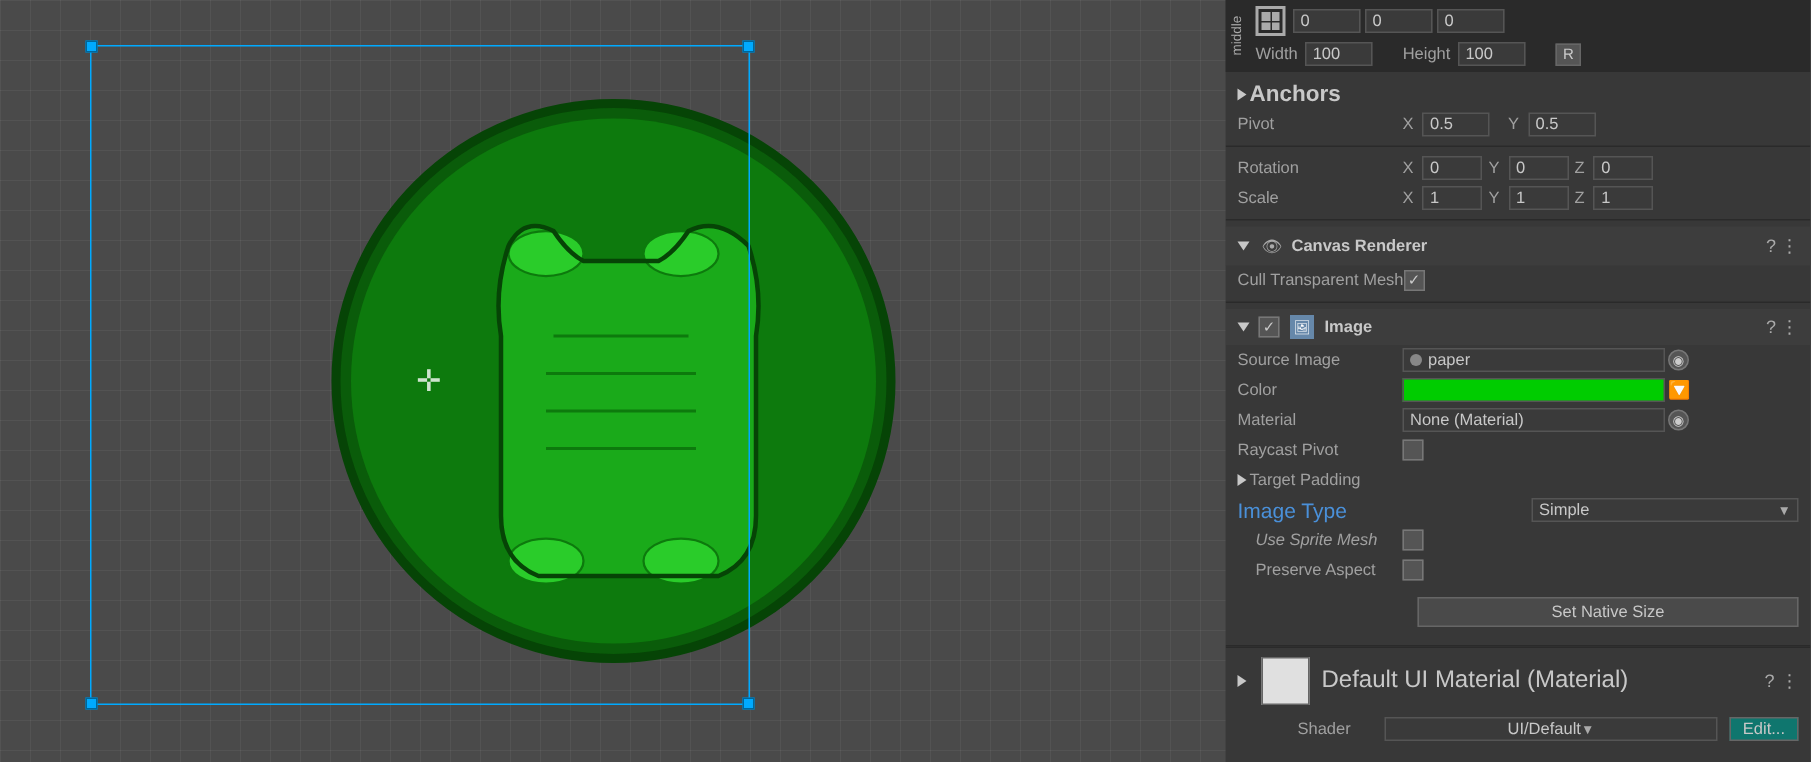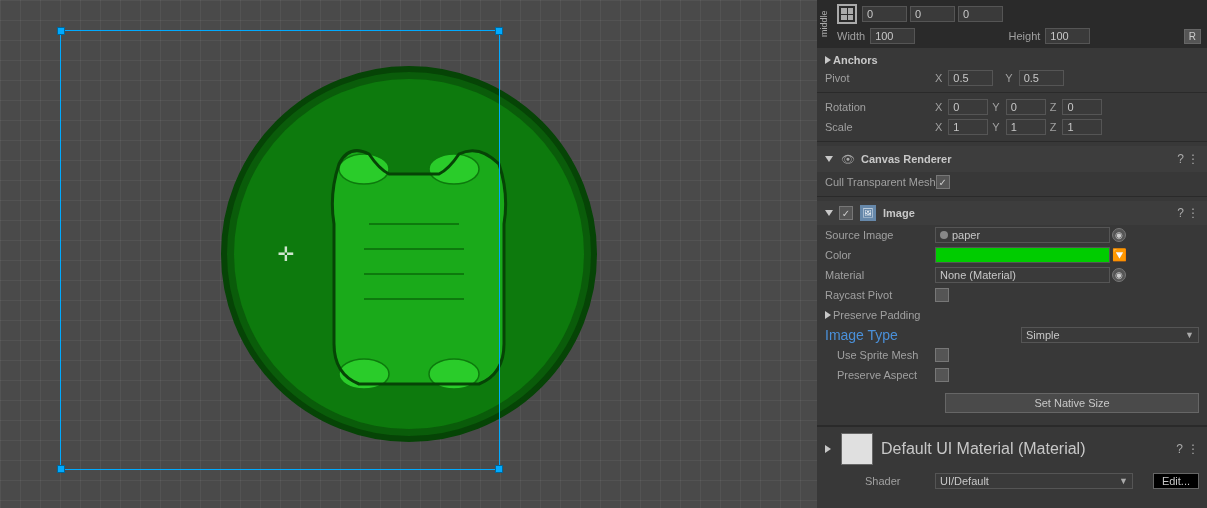--- a/index.html
+++ b/index.html
@@ -275,21 +275,21 @@
     .material-name {
       flex: 1;
       font-size: 16px;
       color: #c8c8c8;
     }
 
     .shader-row {
       display: flex;
       align-items: center;
       padding: 2px 8px 2px 48px;
-      gap: 20px;
+      gap: 8px;
     }
 
     .shader-label {
       color: #a0a0a0;
       font-size: 11px;
       min-width: 50px;
     }
 
     .shader-dropdown {
       background: #3a3a3a;
@@ -298,21 +298,21 @@
       padding: 1px 4px;
       font-size: 11px;
       flex: 1;
       height: 16px;
       display: flex;
       align-items: center;
       justify-content: space-between;
     }
 
     .edit-btn {
-      background: #000000;
+      background: #0f766e;
       border: 1px solid #666;
       color: #c8c8c8;
       padding: 1px 8px;
       font-size: 11px;
       cursor: pointer;
       height: 16px;
     }
 
     .side-panel-label {
       width: 14px;
@@ -362,21 +362,20 @@
       font-size: 10px;
       padding: 1px 4px;
       cursor: pointer;
     }
 
     .wh-row {
       display: flex;
       align-items: center;
       gap: 20px;
       padding: 2px 8px;
-      justify-content: space-between;
     }
 
     .wh-group {
       display: flex;
       align-items: center;
       gap: 3px;
     }
   </style>
 </head>
 <body>
@@ -445,21 +444,21 @@
           <span style="background:#3a3a3a;border:1px solid #555;padding:1px 4px;font-size:11px;color:#c8c8c8;width:45px;display:inline-block;">100</span>
         </div>
         <button class="r-btn">R</button>
       </div>
     </div>
   </div>
 
   <div class="panel-section">
     <div style="display:flex;align-items:center;padding:2px 8px;">
       <div class="triangle"></div>
-      <span class="label" style="font-size:11px;font-weight:bold;color:#c8c8c8;">Anchors</span>
+      <span class="label" style="font-size:15px;font-weight:bold;color:#c8c8c8;">Anchors</span>
     </div>
     <div class="row">
       <span class="label">Pivot</span>
       <div class="value-row">
         <span class="coord-label">X</span>
         <span style="background:#3a3a3a;border:1px solid #555;padding:1px 4px;font-size:11px;color:#c8c8c8;width:45px;display:inline-block;">0.5</span>
         <span class="coord-label" style="margin-left:8px;">Y</span>
         <span style="background:#3a3a3a;border:1px solid #555;padding:1px 4px;font-size:11px;color:#c8c8c8;width:45px;display:inline-block;">0.5</span>
       </div>
     </div>
@@ -541,36 +540,36 @@
       <div class="circle-btn">◉</div>
     </div>
 
     <div class="row">
       <span class="label">Raycast Pivot</span>
       <div class="checkbox-wrap"></div>
     </div>
 
     <div class="row">
       <div class="triangle"></div>
-      <span class="label">Preserve Padding</span>
+      <span class="label">Target Padding</span>
     </div>
 
 
     <div class="row">
       <span class="blue-label">Image Type</span>
       <div style="margin-left:auto;">
         <div class="dropdown" style="width:178px;">
           <span>Simple</span>
           <span class="dropdown-arrow">▼</span>
         </div>
       </div>
     </div>
 
     <div class="row">
-      <span class="label" style="padding-left:12px;">Use Sprite Mesh</span>
+      <span class="label" style="padding-left:12px;font-style:italic;">Use Sprite Mesh</span>
       <div class="checkbox-wrap"></div>
     </div>
 
     <div class="row">
       <span class="label" style="padding-left:12px;">Preserve Aspect</span>
       <div class="checkbox-wrap"></div>
     </div>
 
     <div style="padding:4px 8px;">
       <button class="set-native-btn">Set Native Size</button>
@@ -581,20 +580,20 @@
     <div class="triangle"></div>
     <div class="material-thumb"></div>
     <span class="material-name">Default UI Material (Material)</span>
     <div style="display:flex;gap:4px;align-items:center;">
       <span style="color:#aaa;font-size:12px;cursor:pointer;">?</span>
       <span style="color:#aaa;font-size:12px;cursor:pointer;">⋮</span>
     </div>
   </div>
   <div class="shader-row">
     <span class="shader-label">Shader</span>
-    <div class="shader-dropdown" style="flex:1;display:flex;align-items:center;justify-content:space-between;padding:1px 4px;">
+    <div class="shader-dropdown" style="flex:1;display:flex;align-items:center;justify-content:center;padding:1px 4px;">
       <span>UI/Default</span>
       <span style="color:#aaa;font-size:9px;">▼</span>
     </div>
     <button class="edit-btn">Edit...</button>
   </div>
 
 </div>
 
 </body></html>

